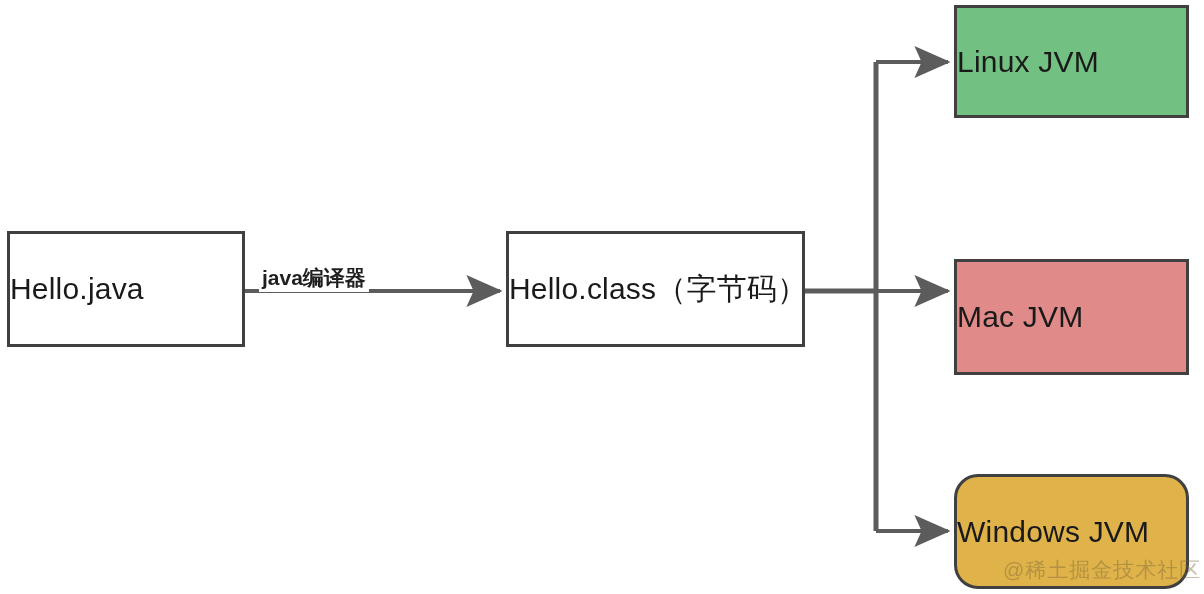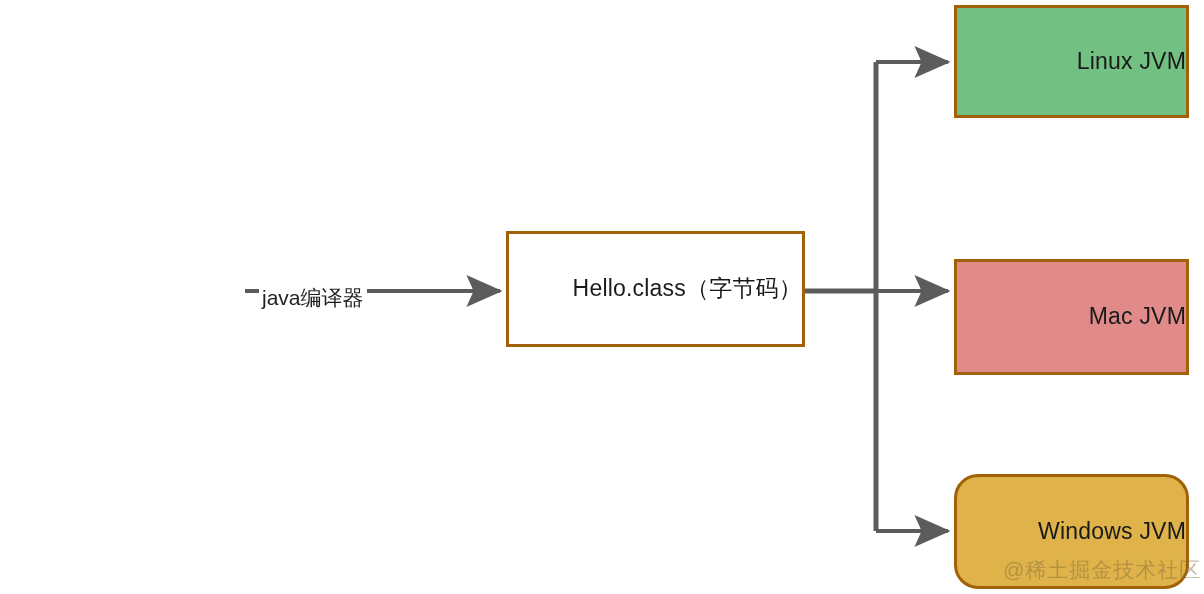--- a/index.html
+++ b/index.html
@@ -13,27 +13,27 @@
   #canvas {
     position: relative;
     width: 1204px;
     height: 594px;
     background: #ffffff;
     overflow: hidden;
   }
   .node {
     position: absolute;
     box-sizing: border-box;
-    border: 3px solid #a16207;
+    border: 3px solid #404040;
     display: flex;
     align-items: center;
-    justify-content: flex-end;
+    justify-content: flex-start;
     text-align: center;
     color: #1a1a1a;
-    font-size: 23px;
+    font-size: 30px;
     line-height: 1.2;
     letter-spacing: 0.2px;
     user-select: none;
   }
   .node.plain {
     background: #ffffff;
   }
   .node-label {
     display: block;
     white-space: nowrap;
@@ -60,21 +60,22 @@
     position: absolute;
     font-size: 21px;
     color: #1f1f1f;
     background: #ffffff;
     padding: 0 3px;
     white-space: nowrap;
     user-select: none;
   }
   #edge-label-compiler {
     left: 259px;
-    top: 284px;
+    top: 264px;
+    font-weight: bold;
   }
 
   
   #watermark {
     position: absolute;
     left: 1003px;
     top: 556px;
     font-size: 21px;
     color: rgba(120, 100, 55, 0.42);
     letter-spacing: 1px;
@@ -109,20 +110,23 @@
 
     <g>
       <path d="M 876 291 L 948 291" stroke="#5c5c5c" stroke-width="4" fill="none" marker-end="url(#arrowhead)"></path>
     </g>
 
     <g>
       <path d="M 876 531 L 948 531" stroke="#5c5c5c" stroke-width="4" fill="none" marker-end="url(#arrowhead)"></path>
     </g>
   </svg>
 
+  <div class="node plain" id="node-source">
+    <span class="node-label">Hello.java</span>
+  </div>
 
   <div class="node plain" id="node-bytecode">
     <span class="node-label">Hello.class（字节码）</span>
   </div>
 
   <div class="node" id="node-linux" style="background:#72c182;">
     <span class="node-label">Linux JVM</span>
   </div>
 
   <div class="node" id="node-mac" style="background:#e08a8a;margin-top:28px;">

